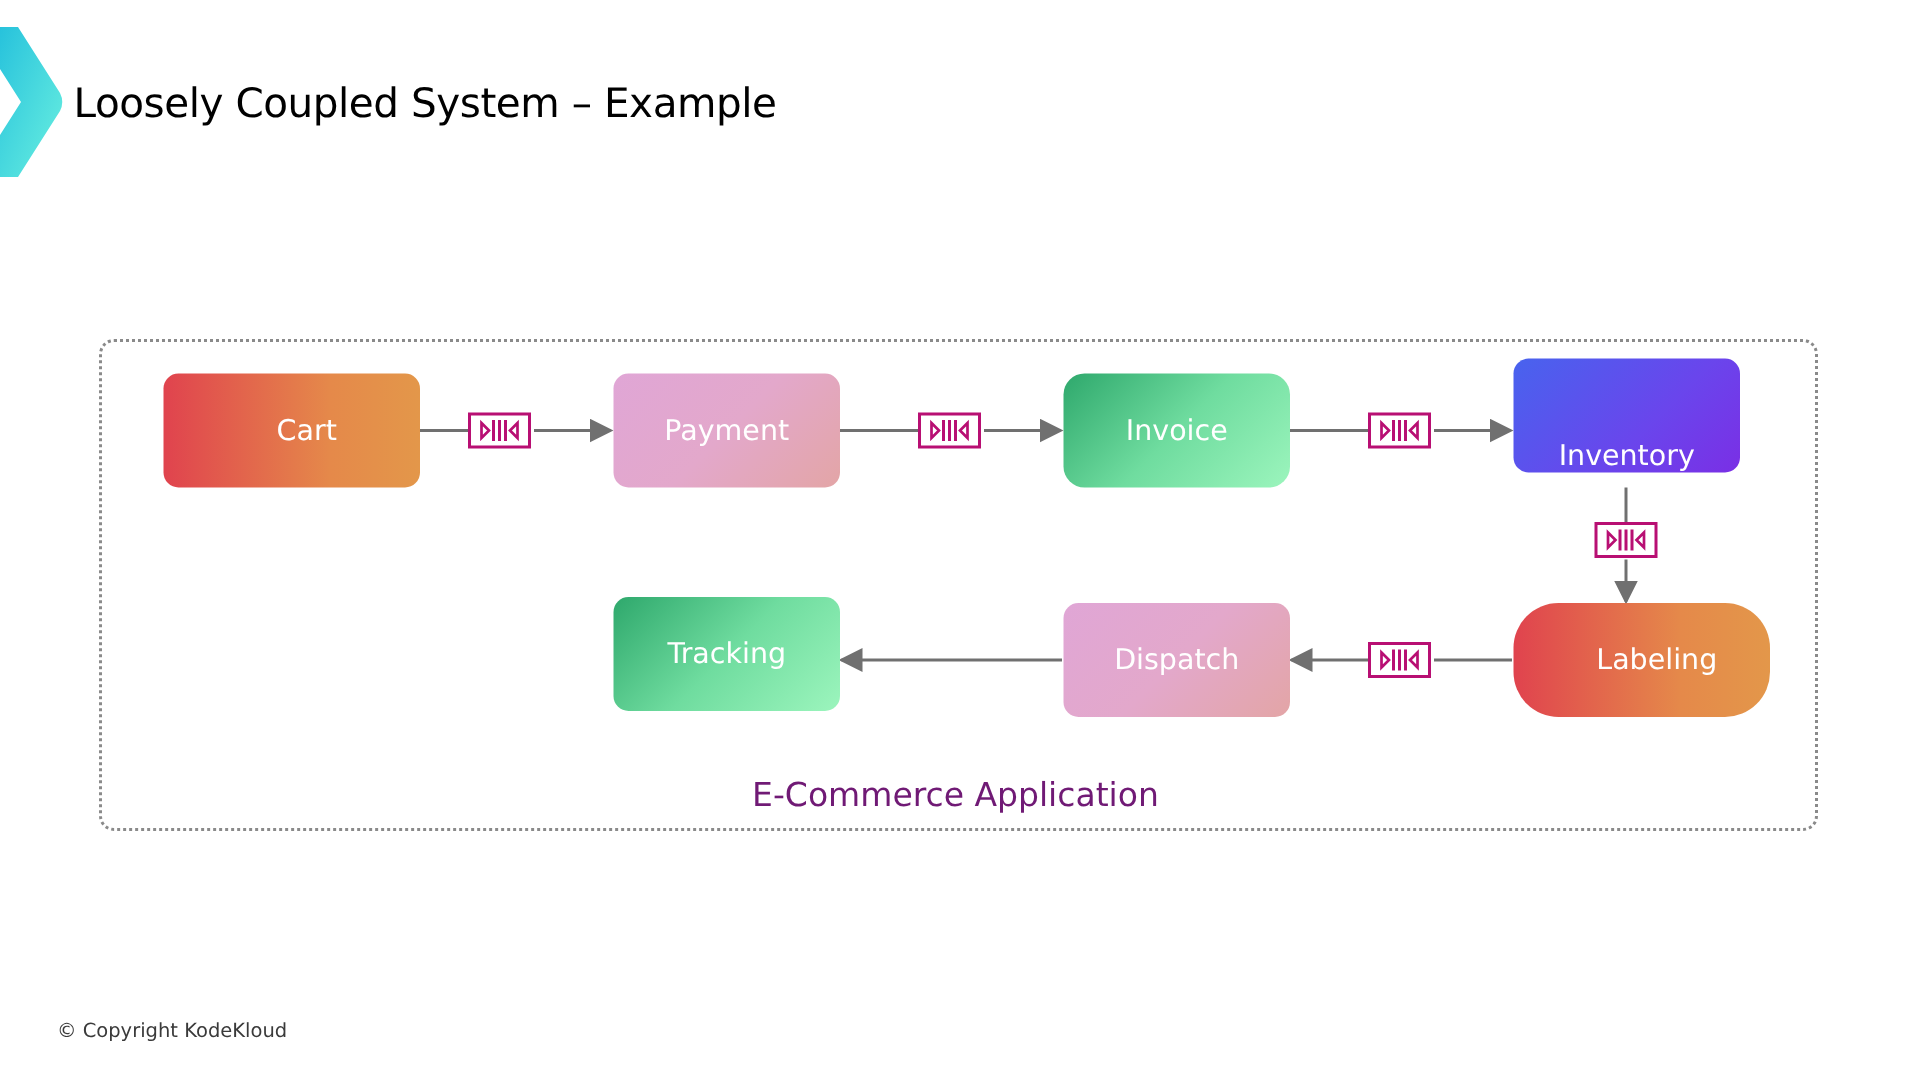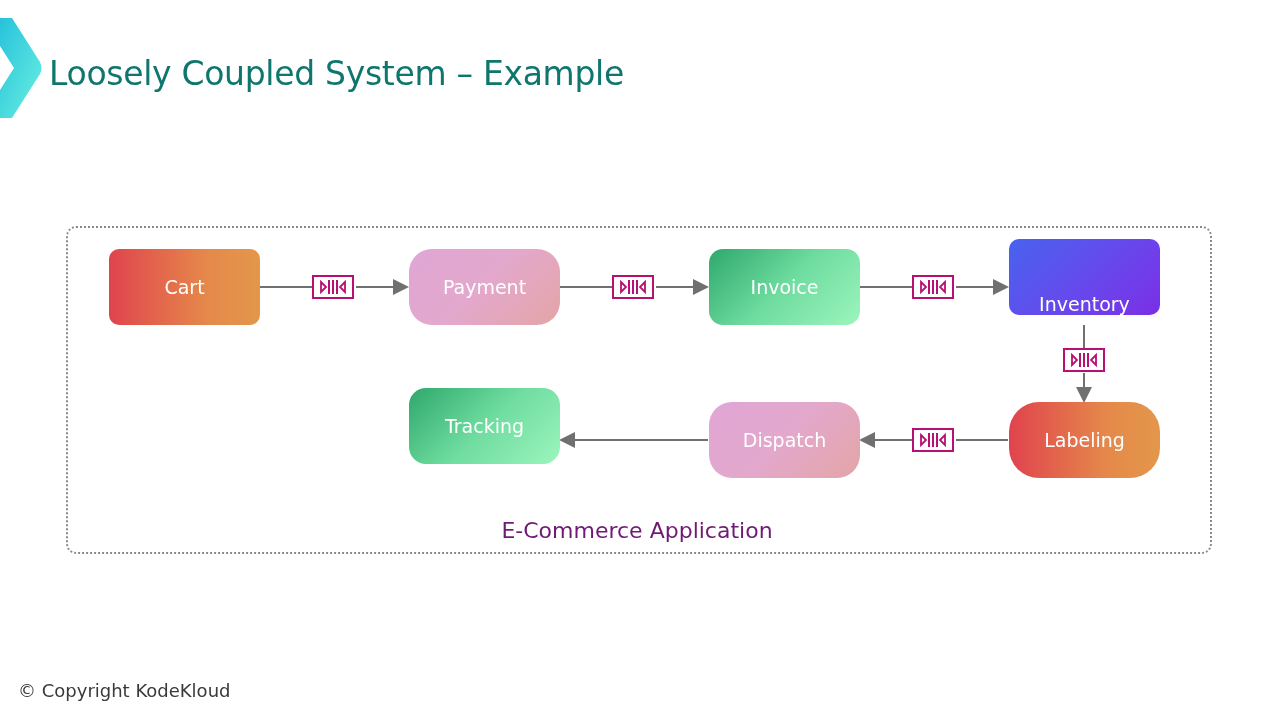--- a/index.html
+++ b/index.html
@@ -1,31 +1,31 @@
 <!DOCTYPE html>
 <html><head>
 <meta charset="utf-8">
 <style>
   html, body { margin:0; padding:0; }
   body { width:1280px; height:720px; background:#ffffff; position:relative; overflow:hidden;
          font-family:"DejaVu Sans", sans-serif; }
   .logo { position:absolute; left:0; top:18px; width:42px; height:100px; }
-  .title { position:absolute; left:49px; top:54px; font-size:33px; color:#0f766e; font-weight:400; letter-spacing:-0.3px; white-space:nowrap; }
+  .title { position:absolute; left:49px; top:54px; font-size:27px; color:#000000; font-weight:400; letter-spacing:-0.3px; white-space:nowrap; }
   .frame { position:absolute; left:66px; top:226px; width:1146px; height:328px; border:2px dotted #8a8a8a; border-radius:10px; box-sizing:border-box; }
   .frame-label { position:absolute; left:0; width:1274px; top:518px; text-align:center; font-size:22px; color:#701a75; }
   .node { position:absolute; width:151px; height:76px; border-radius:10px; color:#ffffff; font-size:19px;
           display:flex; align-items:center; justify-content:center; }
-  .g-orange { background:linear-gradient(90deg, #e0434e 0%, #e5894a 65%, #e3974a 100%); }
-  .g-pink { background:linear-gradient(135deg, #e0a6d6 0%, #e3a8cb 50%, #e3a5a6 100%);border-radius:23px; }
+  .g-orange { background:linear-gradient(90deg, #e0434e 0%, #e5894a 65%, #e3974a 100%);padding-left:20px; }
+  .g-pink { background:linear-gradient(135deg, #e0a6d6 0%, #e3a8cb 50%, #e3a5a6 100%); }
   .g-green { background:linear-gradient(135deg, #2ea86c 0%, #6fdc9f 50%, #9cf5bd 100%); }
   .g-purple { background:linear-gradient(135deg, #4863ee 0%, #6a45ec 60%, #7a2fe5 100%); }
   svg.links { position:absolute; left:0; top:0; width:1280px; height:720px; pointer-events:none; }
   .queue { position:absolute; width:42px; height:24px; border:2px solid #b80f73; background:#fff; box-sizing:border-box; }
   .queue svg { position:absolute; left:0; top:0; width:38px; height:20px; }
-  .copyright { position:absolute; left:18px; top:680px; font-size:18px; color:#3a3a3a; }
+  .copyright { position:absolute; left:38px; top:680px; font-size:13px; color:#3a3a3a; }
 </style>
 </head>
 <body>
 
 <svg class="logo" viewBox="0 0 42 100">
   <defs>
     <linearGradient id="lg" x1="0" y1="0" x2="1" y2="1">
       <stop offset="0" stop-color="#27c2dc"></stop>
       <stop offset="1" stop-color="#6af0e0"></stop>
     </linearGradient>
@@ -69,21 +69,21 @@
 </div>
 <div class="node g-purple" style="left:1009px;top:239px;align-items:flex-end;">
   <span>Inventory</span>
 </div>
 <div class="node g-orange" style="left:1009px;top:402px;border-radius:30px;">
   <span>Labeling</span>
 </div>
 <div class="node g-pink" style="left:709px;top:402px;">
   <span>Dispatch</span>
 </div>
-<div class="node g-green" style="left:409px;top:388px;border-radius:17px;">
+<div class="node g-green" style="left:409px;top:398px;">
   <span>Tracking</span>
 </div>
 
 <div class="queue" style="left:312px;top:275px;">
   <svg viewBox="0 0 38 20">
       <g fill="#b80f73" stroke="#b80f73">
         <path d="M7,5 L12,10 L7,15 Z" fill="none" stroke-width="1.8"></path>
         <line x1="15" y1="3" x2="15" y2="17" stroke-width="2"></line>
         <line x1="19" y1="3" x2="19" y2="17" stroke-width="2"></line>
         <line x1="23" y1="3" x2="23" y2="17" stroke-width="2"></line>

